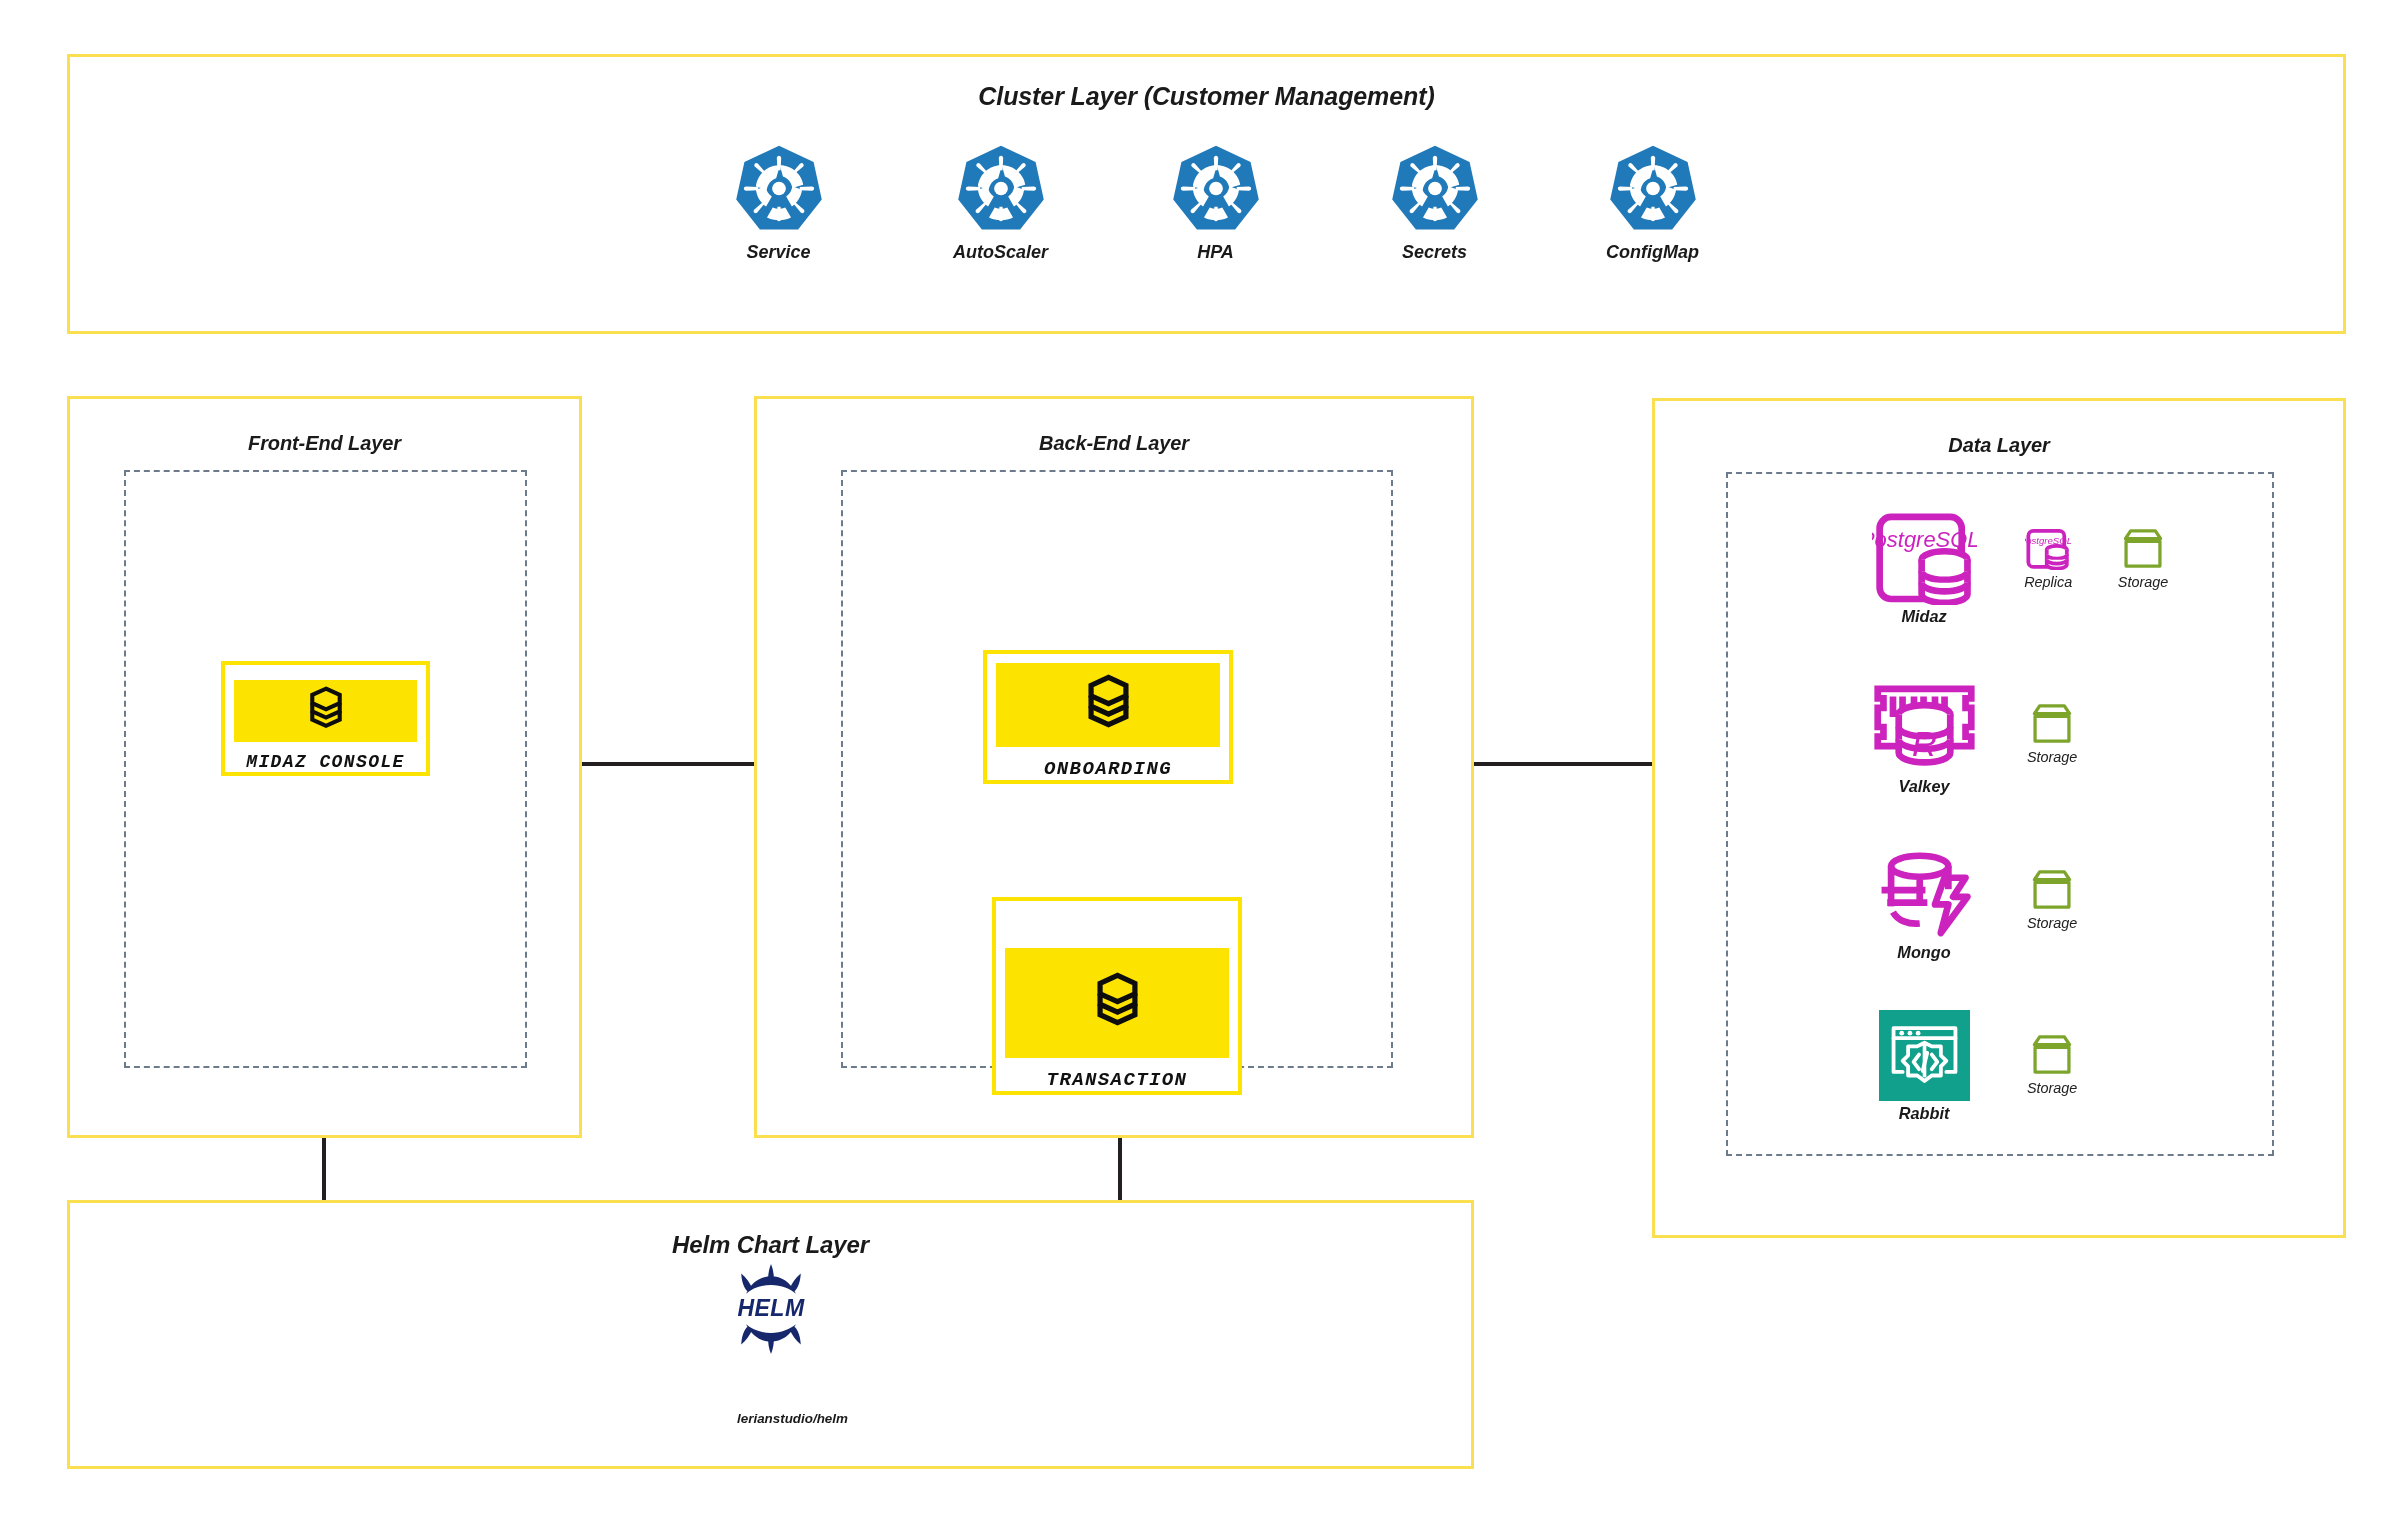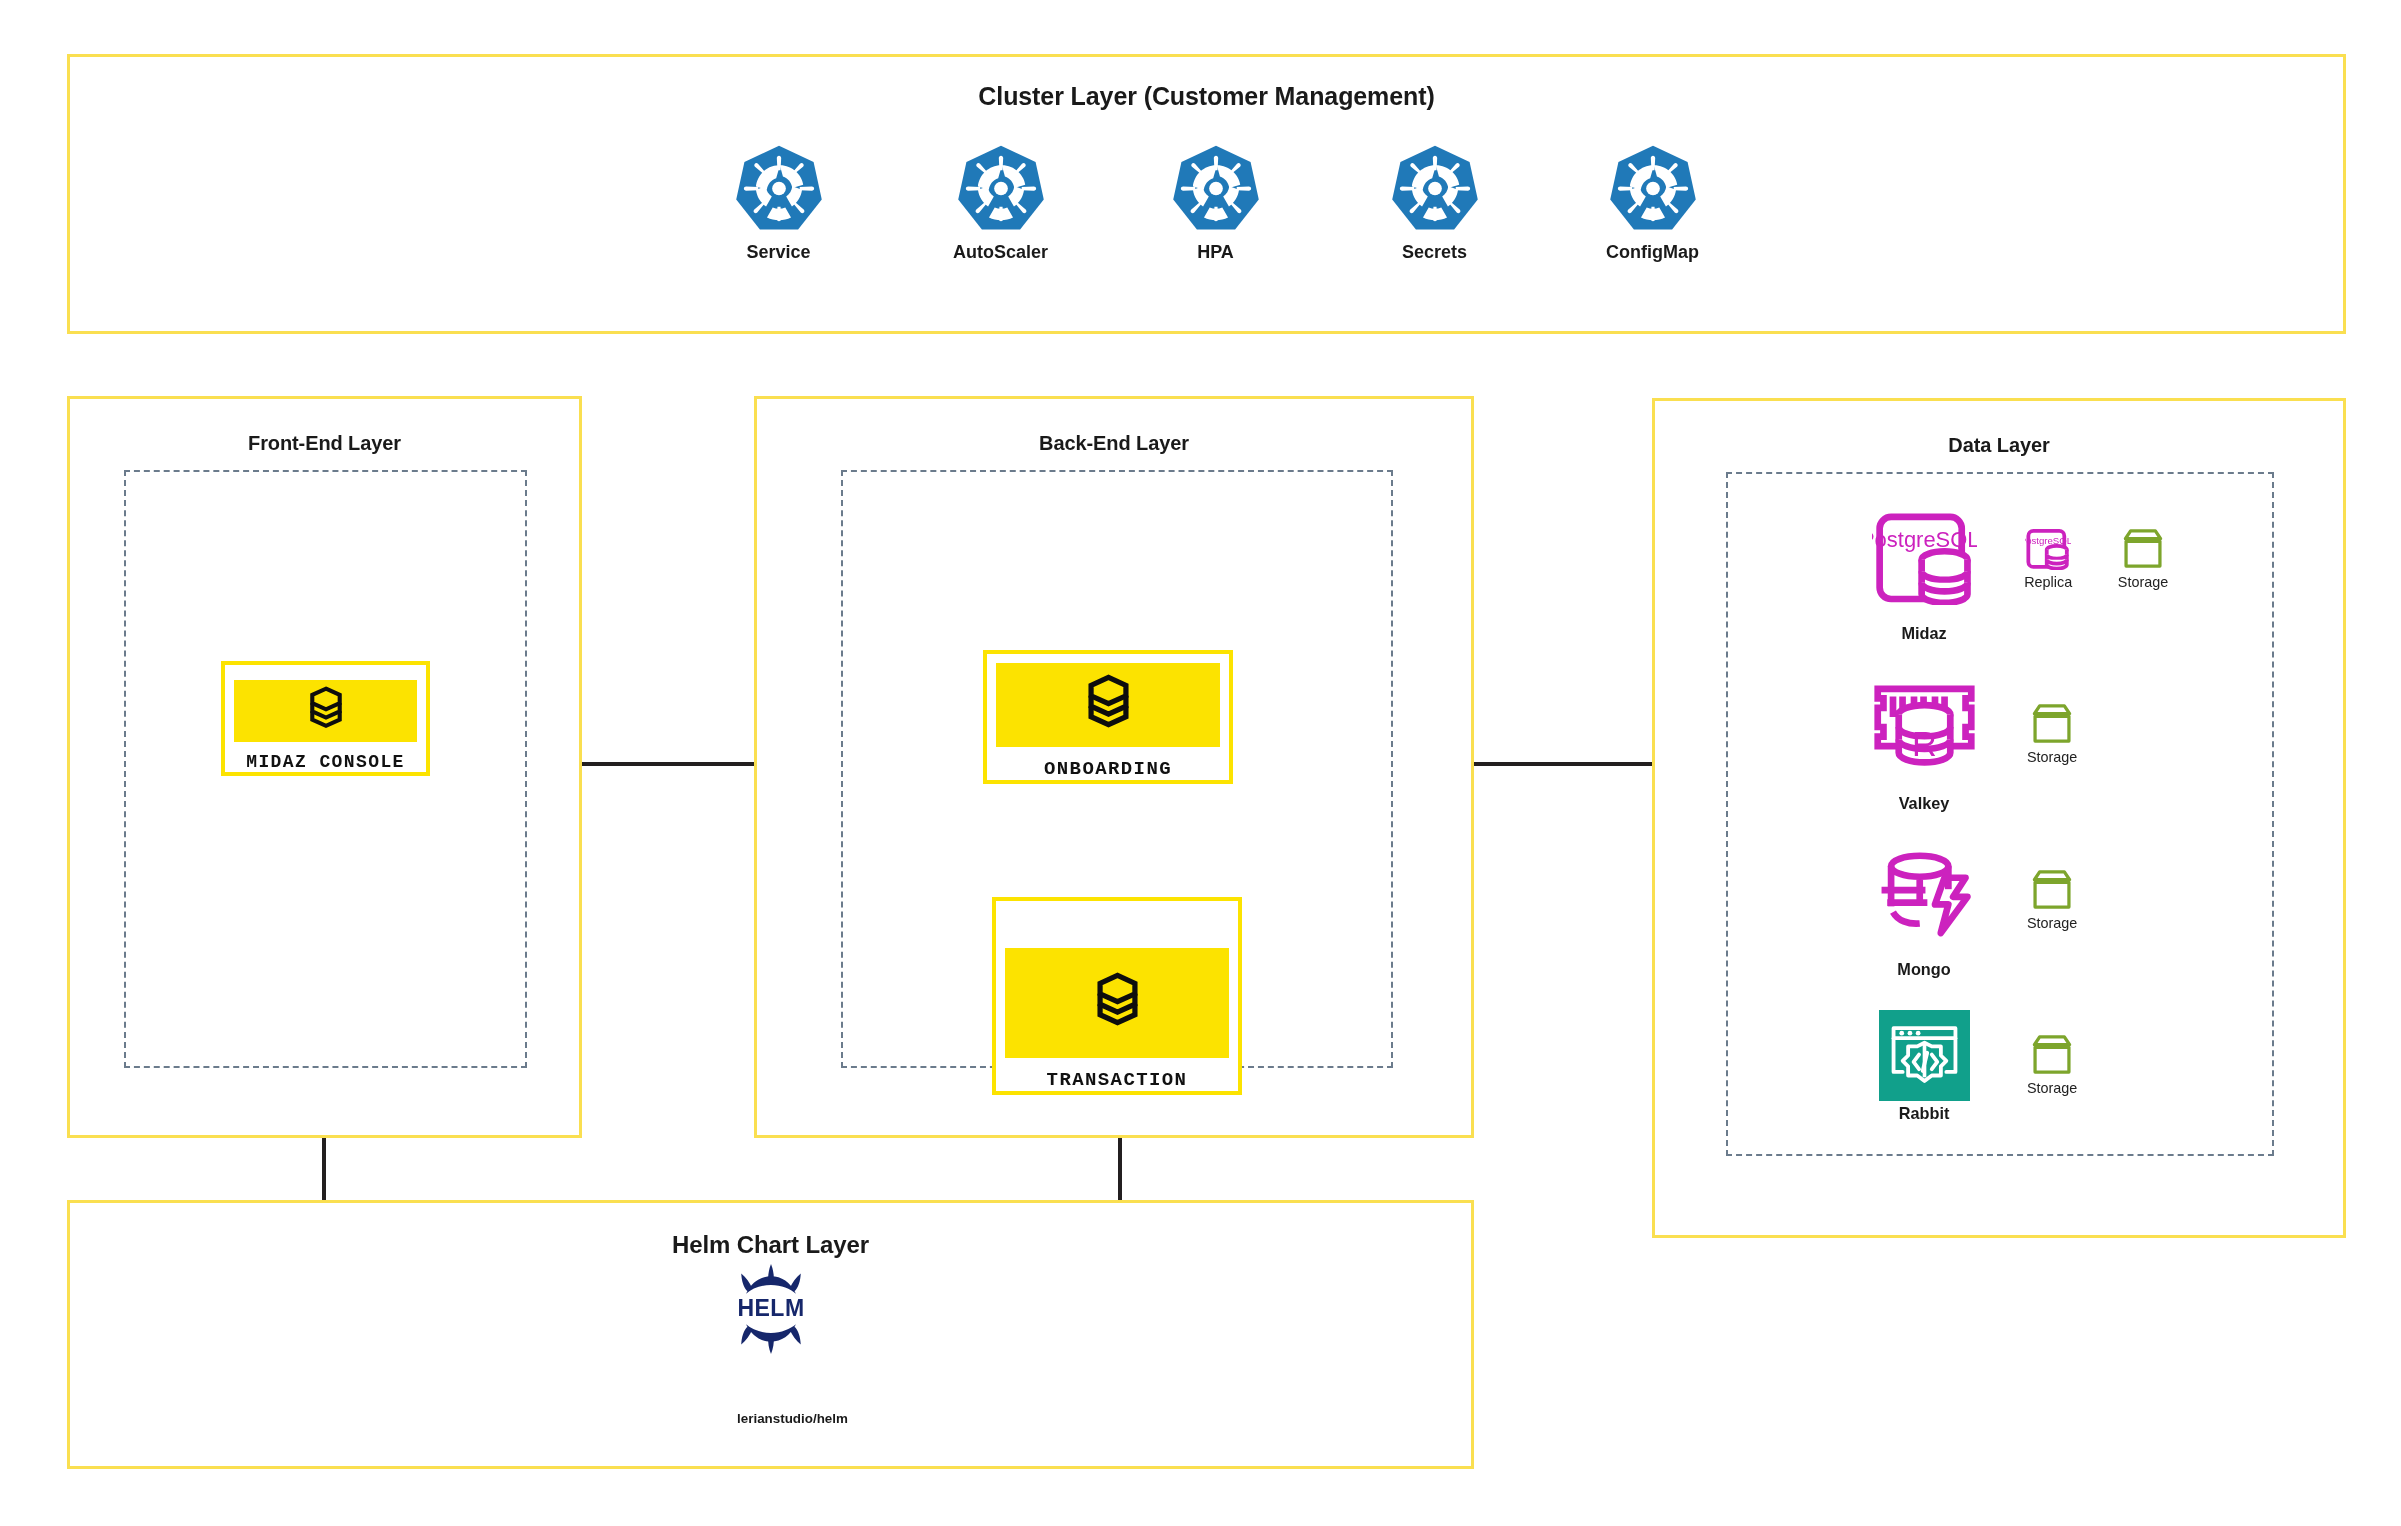--- a/index.html
+++ b/index.html
@@ -19,20 +19,21 @@
     background: #ffffff;
     overflow: hidden;
   }
 
   
   .layer-box {
     position: absolute;
     background: #ffffff;
     border: 3.4px solid #FADF50;
     box-sizing: border-box;
+    font-style: italic;
   }
   .layer-title {
     position: absolute;
     left: 0;
     right: 0;
     text-align: center;
     font-weight: bold;
     color: #1a1a1a;
     letter-spacing: -0.1px;
   }
@@ -107,21 +108,21 @@
   }
   .data-main {
     width: 144px;
     text-align: center;
     position: relative;
   }
   .data-main-label {
     font-size: 16.3px;
     font-weight: bold;
     color: #1a1a1a;
-    margin-top: 17px;
+    margin-top: 0;
   }
   .data-sub {
     width: 91px;
     text-align: center;
   }
   .data-sub-label {
     font-size: 14.4px;
     color: #222222;
     margin-top: 1.9px;
   }

